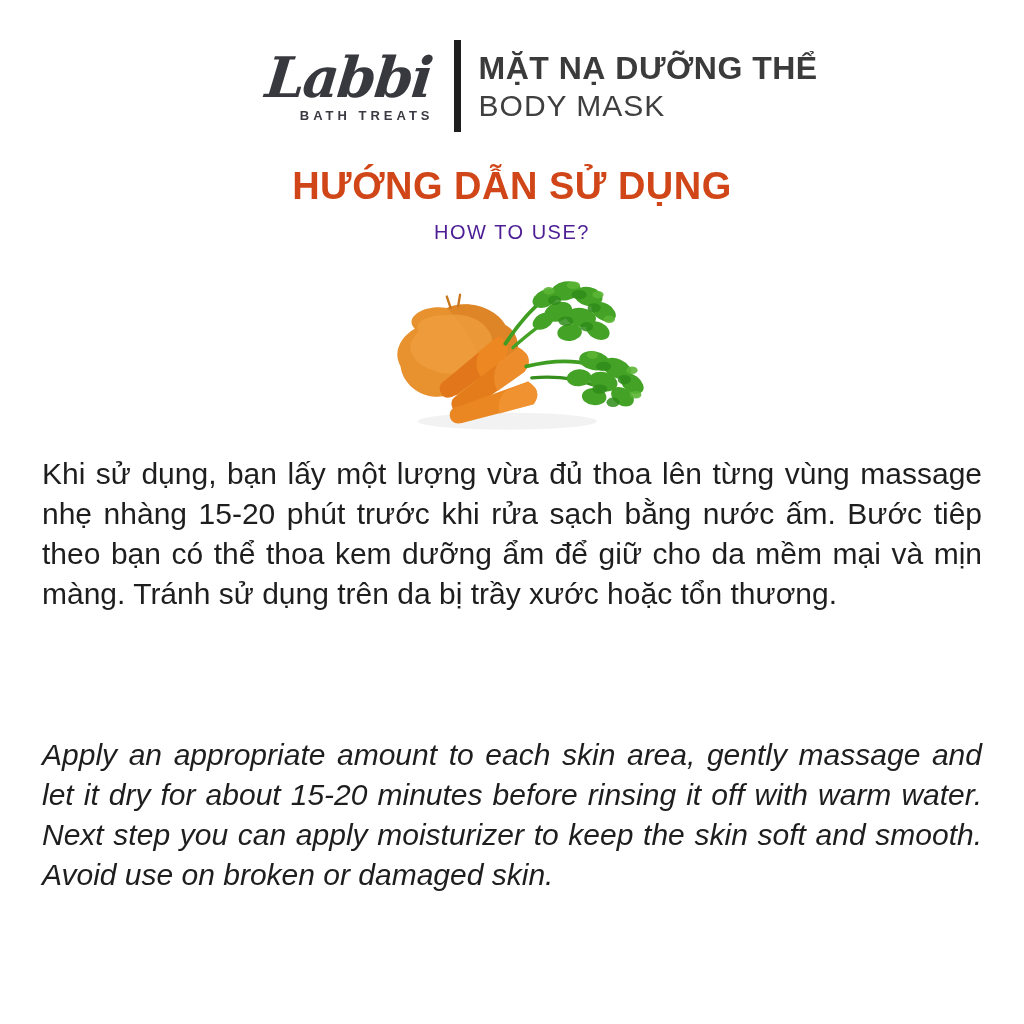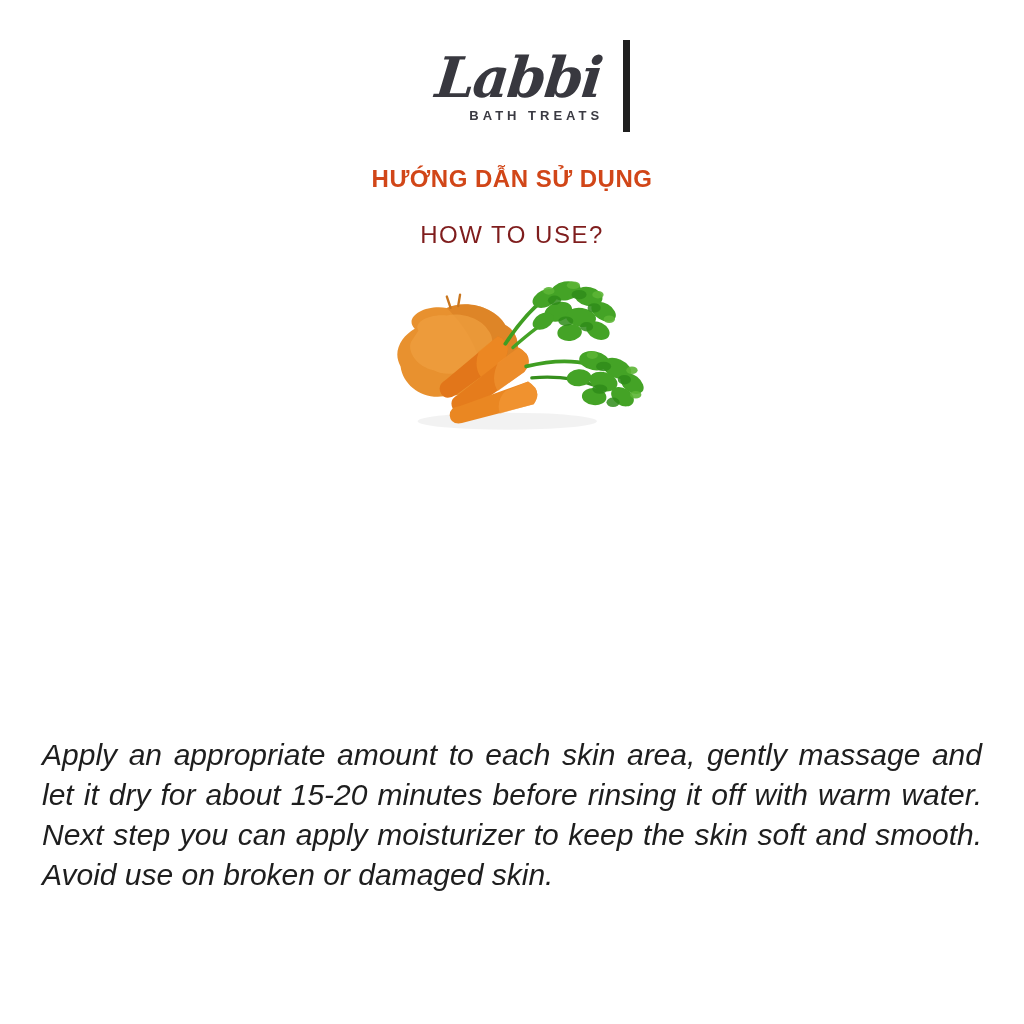--- a/index.html
+++ b/index.html
@@ -71,35 +71,35 @@
     line-height: 1.2;
   }
 
   
   .heading-vi {
     position: absolute;
     top: 165px;
     left: 0;
     width: 100%;
     text-align: center;
-    font-size: 24px;
+    font-size: 38px;
     font-weight: 700;
     letter-spacing: 0.5px;
     color: #d14618;
   }
   .heading-en {
     position: absolute;
     top: 221px;
     left: 0;
     width: 100%;
     text-align: center;
-    font-size: 24px;
+    font-size: 20px;
     font-weight: 400;
     letter-spacing: 1.5px;
-    color: #7f1d1d;
+    color: #4c1d95;
   }
 
   
   .illustration {
     position: absolute;
     top: 272px;
     left: 50%;
     transform: translateX(-50%);
     width: 330px;
     height: 170px;
@@ -135,20 +135,24 @@
 <body>
 
 <div class="page">
 
   <div class="brand-bar">
     <div class="logo-block">
       <div class="logo-script">Labbi</div>
       <div class="logo-sub">BATH TREATS</div>
     </div>
     <div class="brand-divider"></div>
+    <div class="title-block">
+      <div class="title-vi">MẶT NẠ DƯỠNG THỂ</div>
+      <div class="title-en">BODY MASK</div>
+    </div>
   </div>
 
   <div class="heading-vi">HƯỚNG DẪN SỬ DỤNG</div>
   <div class="heading-en">HOW TO USE?</div>
 
   <svg class="illustration" viewBox="0 0 330 180" aria-hidden="true">
 
     <ellipse cx="160" cy="158" rx="95" ry="9" fill="#000000" opacity="0.05"></ellipse>
 
     <path d="M 62 60
@@ -217,17 +221,18 @@
       <ellipse cx="258" cy="124" rx="8" ry="5"></ellipse>
       <ellipse cx="272" cy="138" rx="7" ry="5"></ellipse>
     </g>
     <g fill="#5cb535" opacity="0.9">
       <ellipse cx="250" cy="88" rx="6" ry="4"></ellipse>
       <ellipse cx="292" cy="104" rx="6" ry="4"></ellipse>
       <ellipse cx="296" cy="130" rx="6" ry="4"></ellipse>
     </g>
   </svg>
 
+  <p class="para para-vi">Khi sử dụng, bạn lấy một lượng vừa đủ thoa lên từng vùng massage nhẹ nhàng 15-20 phút trước khi rửa sạch bằng nước ấm. Bước tiêp theo bạn có thể thoa kem dưỡng ẩm để giữ cho da mềm mại và mịn màng. Tránh sử dụng trên da bị trầy xước hoặc tổn thương.</p>
 
   <p class="para para-en">Apply an appropriate amount to each skin area, gently massage and let it dry for about 15-20 minutes before rinsing it off with warm water. Next step you can apply moisturizer to keep the skin soft and smooth. Avoid use on broken or damaged skin.</p>
 
 
 </div>
 
 </body></html>

